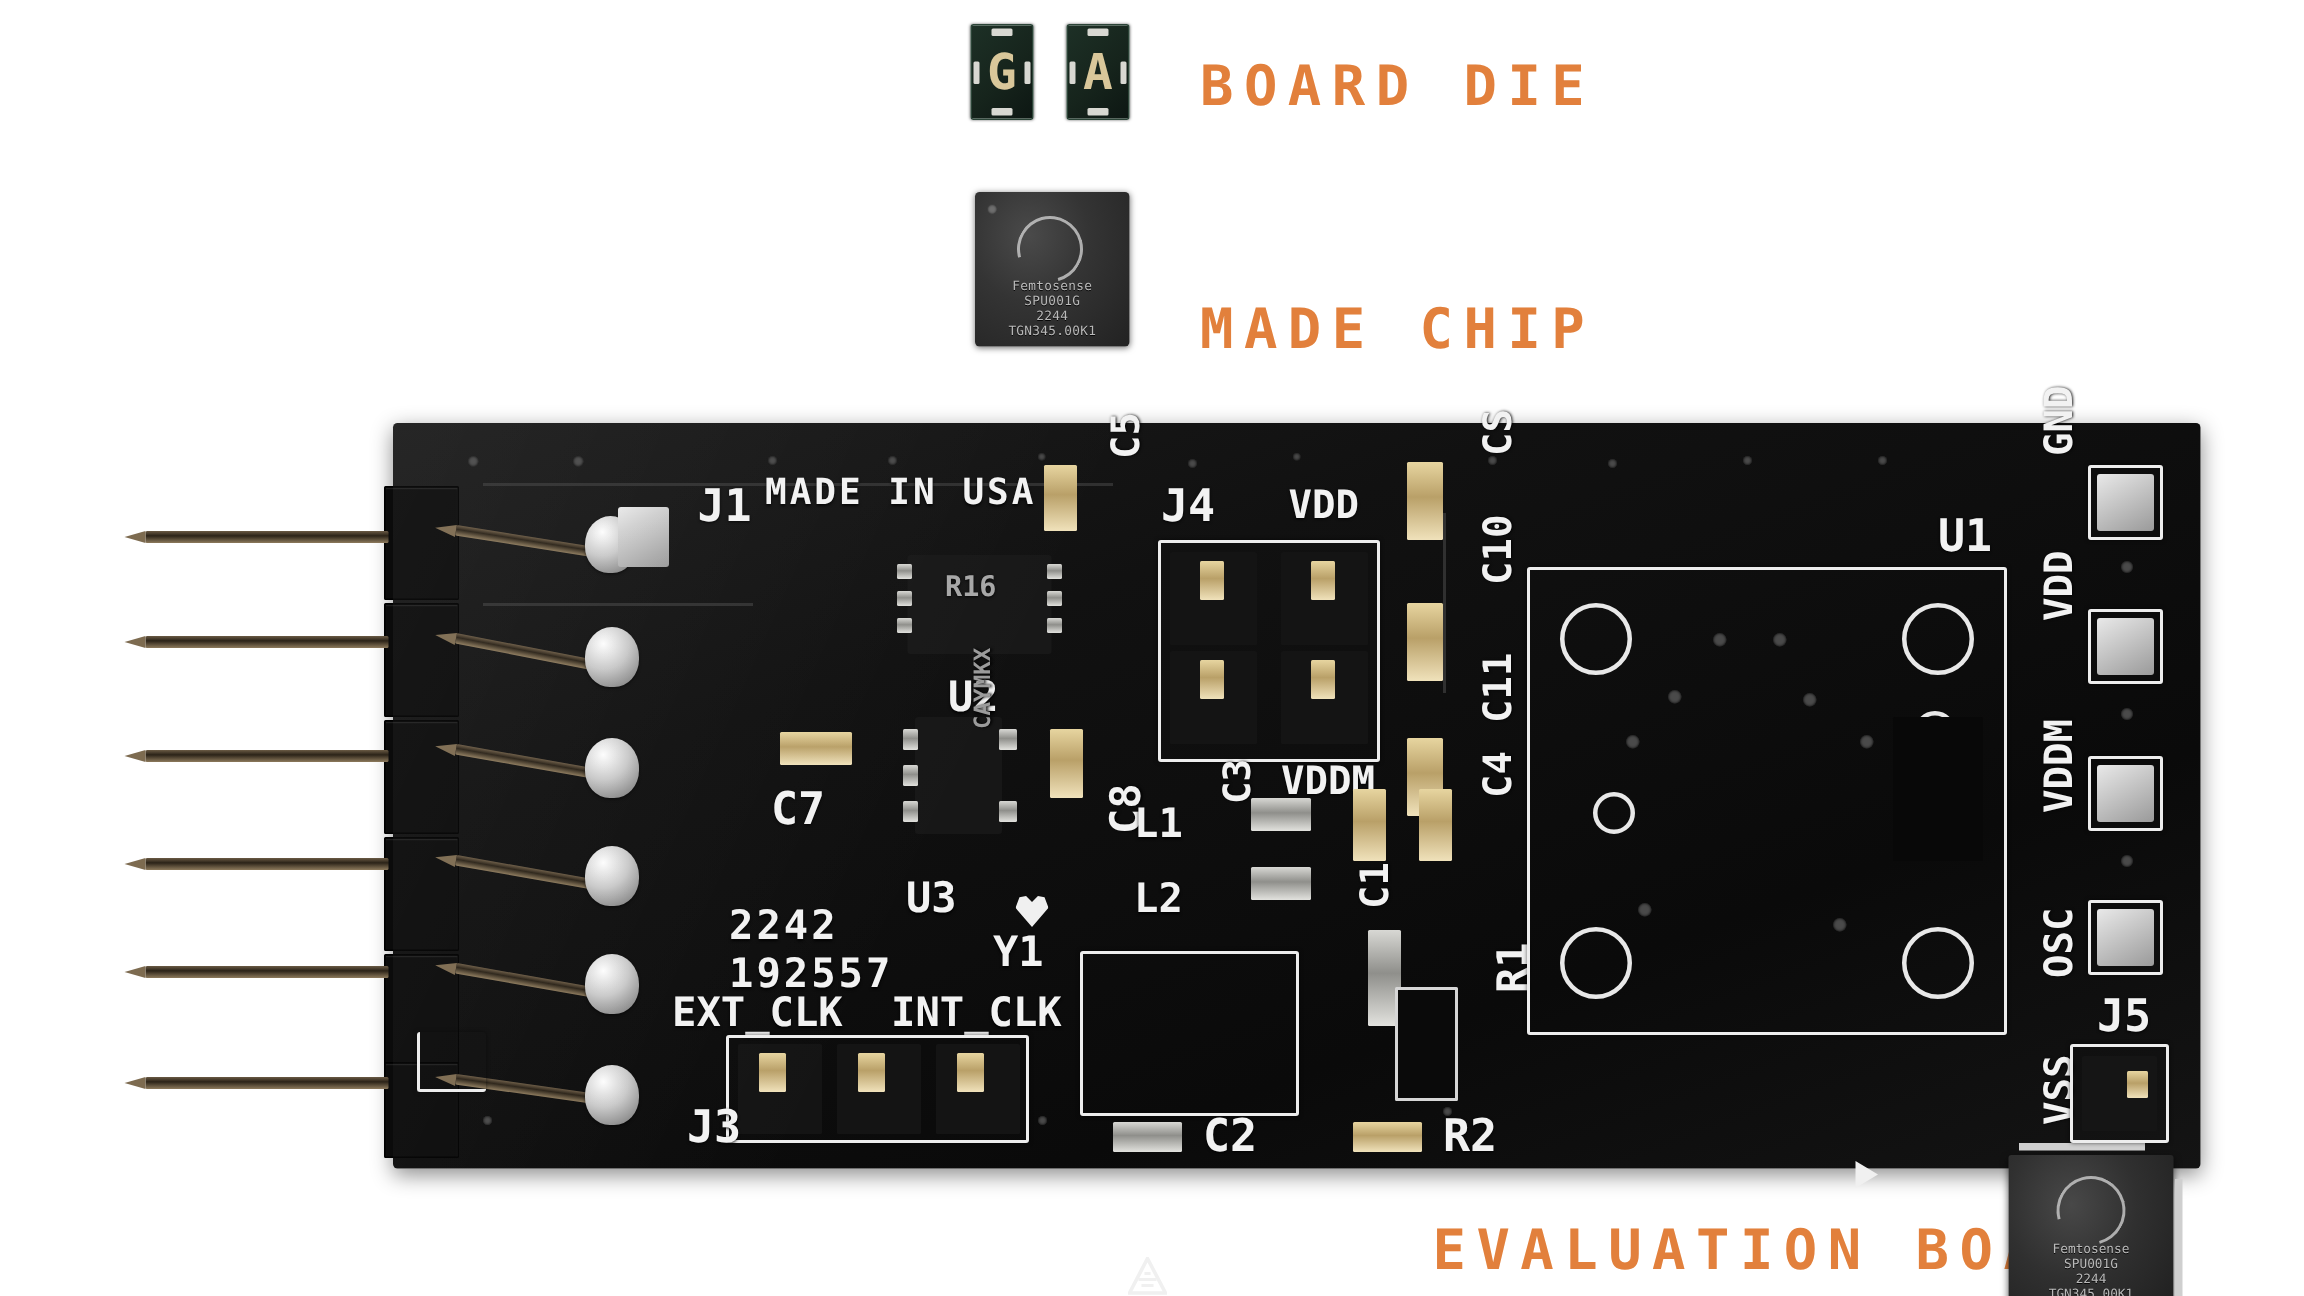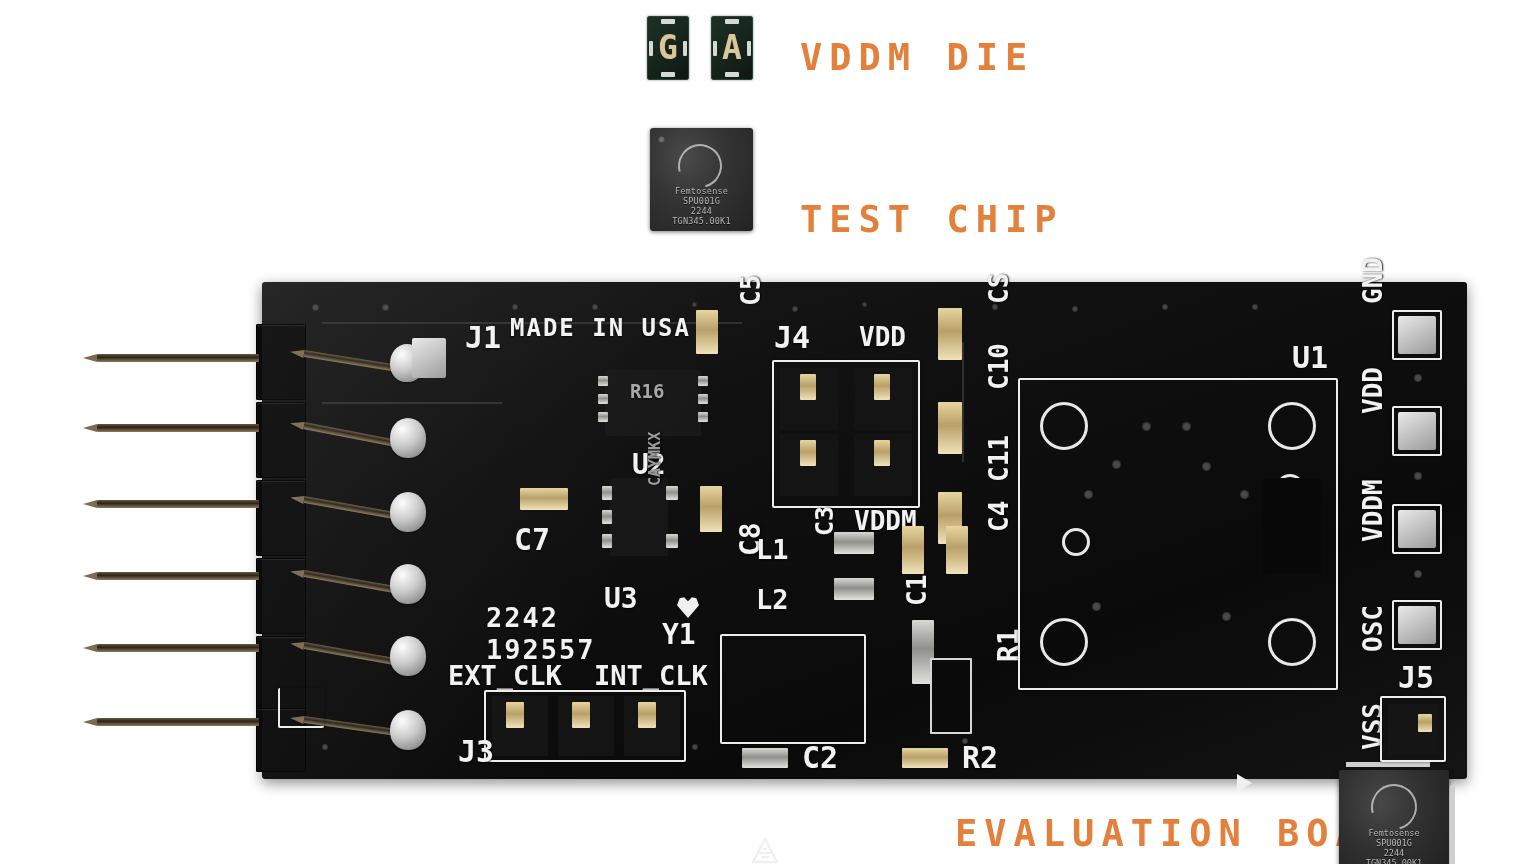--- a/index.html
+++ b/index.html
@@ -88,22 +88,22 @@
   #heart-marker{position:absolute;left:415px;top:314px;width:22px;height:22px;background:#f0f0f0;
        clip-path:polygon(50% 100%,0 42%,12% 10%,32% 6%,50% 24%,68% 6%,88% 10%,100% 42%);}
   #esd-marker{position:absolute;left:490px;top:556px;width:26px;height:26px;}
   #tri-marker{position:absolute;left:975px;top:492px;width:0;height:0;
        border-style:solid;border-width:9px 0 9px 15px;
        border-color:transparent transparent transparent #f0f0f0;}
 </style>
 </head>
 <body>
 
-<div class="anno" id="anno-bare-die">VDDM DIE</div>
-<div class="anno" id="anno-test-chip">TEST CHIP</div>
+<div class="anno" id="anno-bare-die">BOARD DIE</div>
+<div class="anno" id="anno-test-chip">MADE CHIP</div>
 <div class="anno" id="anno-eval-board">EVALUATION BOARD</div>
 
 <div id="bare-die-group">
   <div class="die" id="die-g">
     <div class="die-pad t"></div>
     <div class="die-pad b"></div>
     <div class="die-pad l"></div>
     <div class="die-pad r"></div>
     <div class="die-glyph">G</div>
   </div>

